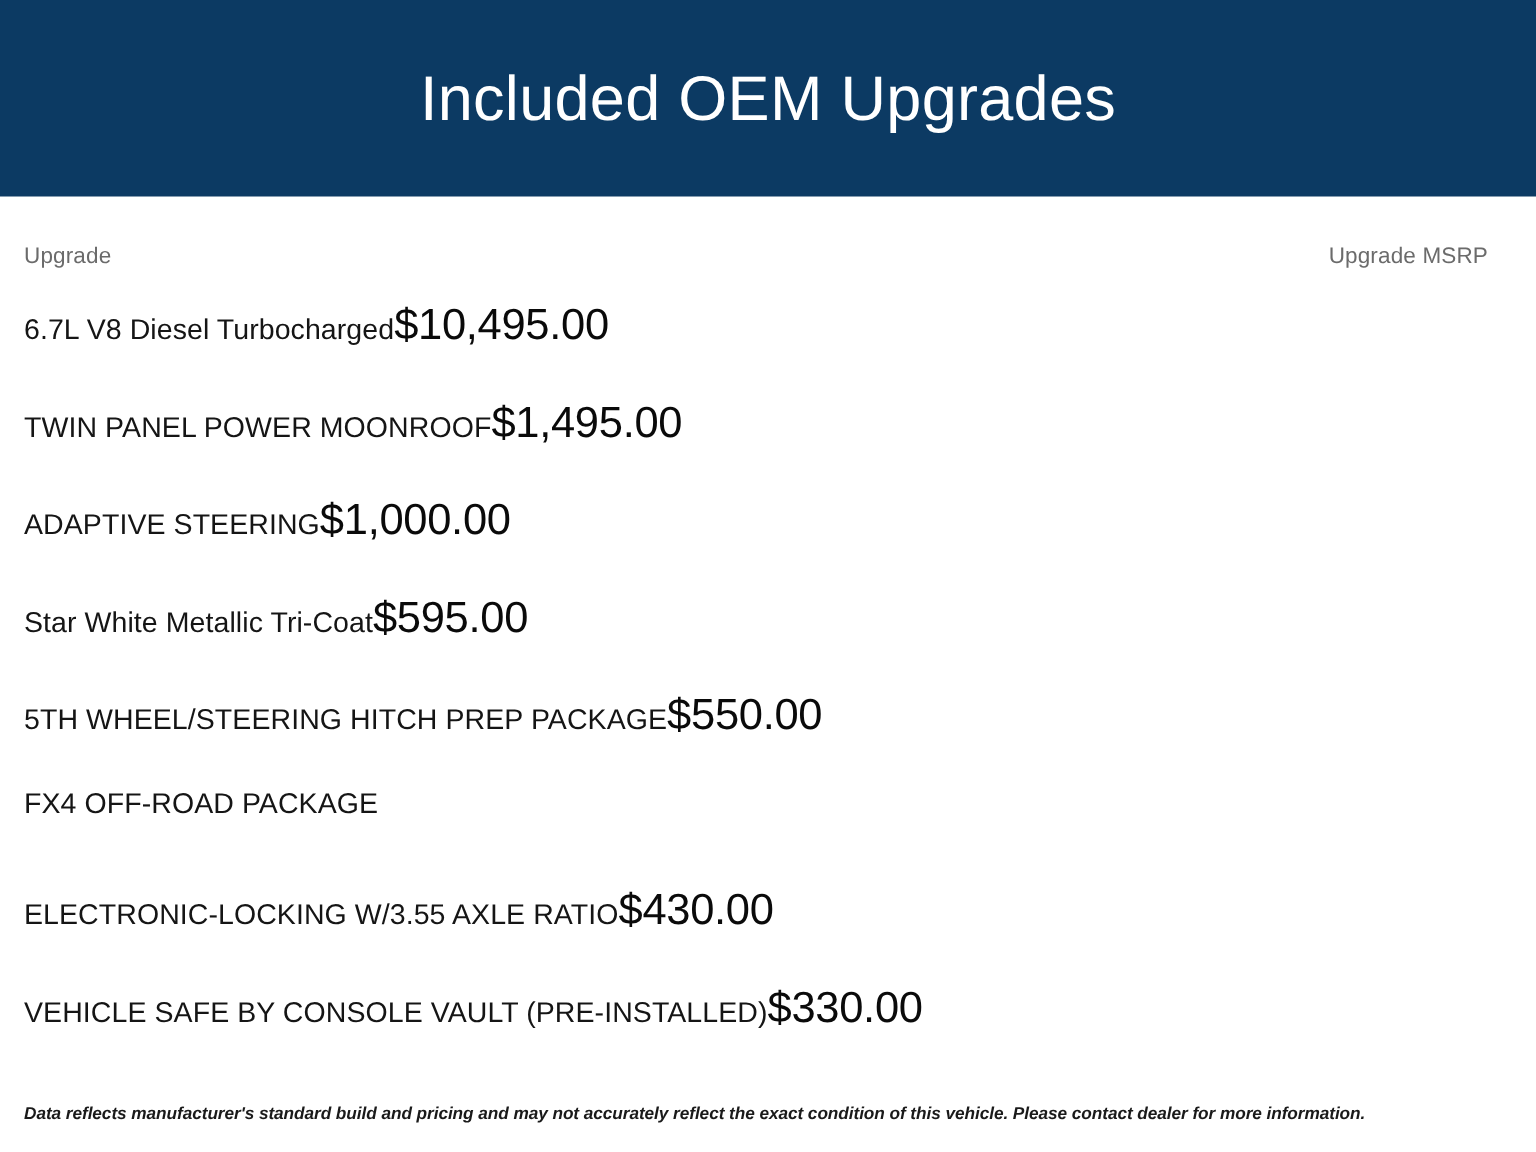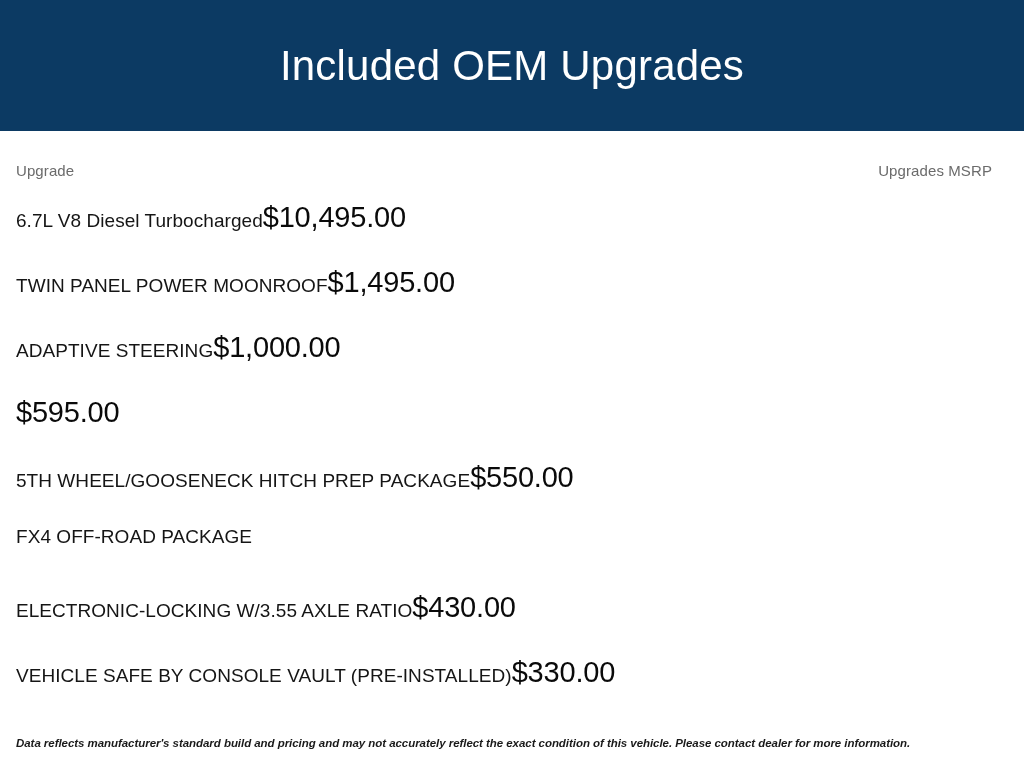--- a/index.html
+++ b/index.html
@@ -118,46 +118,47 @@
 <div class="page">
 
   <div class="banner">
     <h1 class="banner-title">Included OEM Upgrades</h1>
   </div>
 
   <div class="table-wrap">
 
     <div class="col-head">
       <div class="col-head-cell">Upgrade</div>
-      <div class="col-head-cell right">Upgrades MSRP</div>
+      <div class="col-head-cell right">Upgrade MSRP</div>
     </div>
 
     <div class="rows">
 
       <div class="row">
         <div class="row-label">6.7L V8 Diesel Turbocharged</div>
         <div class="row-price">$10,495.00</div>
       </div>
 
       <div class="row">
         <div class="row-label">TWIN PANEL POWER MOONROOF</div>
         <div class="row-price">$1,495.00</div>
       </div>
 
       <div class="row">
         <div class="row-label">ADAPTIVE STEERING</div>
         <div class="row-price">$1,000.00</div>
       </div>
 
       <div class="row">
+        <div class="row-label">Star White Metallic Tri-Coat</div>
         <div class="row-price">$595.00</div>
       </div>
 
       <div class="row">
-        <div class="row-label">5TH WHEEL/GOOSENECK HITCH PREP PACKAGE</div>
+        <div class="row-label">5TH WHEEL/STEERING HITCH PREP PACKAGE</div>
         <div class="row-price">$550.00</div>
       </div>
 
       <div class="row">
         <div class="row-label">FX4 OFF-ROAD PACKAGE</div>
       </div>
 
       <div class="row">
         <div class="row-label">ELECTRONIC-LOCKING W/3.55 AXLE RATIO</div>
         <div class="row-price">$430.00</div>

